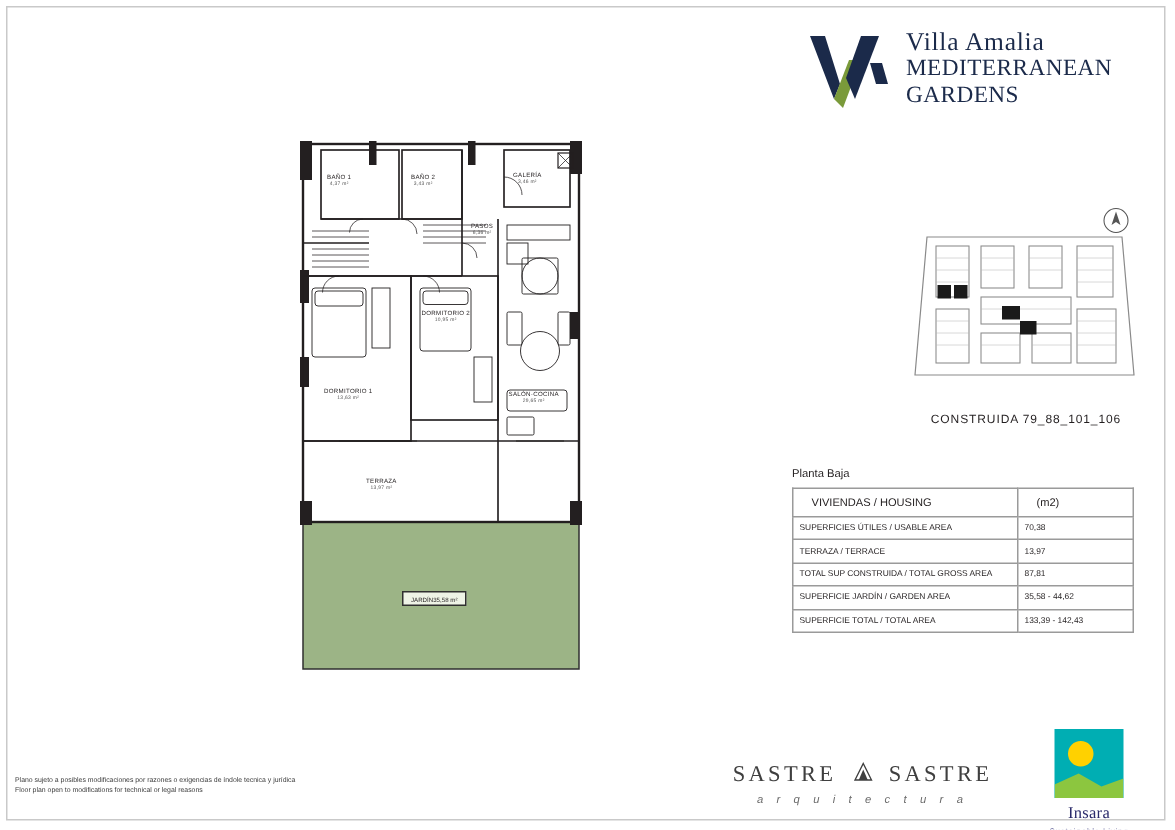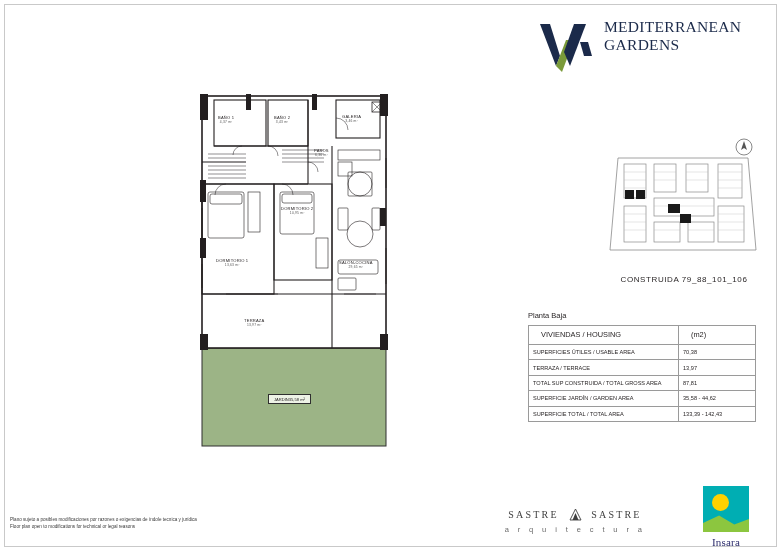--- a/index.html
+++ b/index.html
@@ -127,30 +127,31 @@
     color: #3a3a3a;
   }
   .sastre {
     position: absolute;
     left: 470px; top: 508px;
     width: 210px;
     text-align: center;
   }
   .sastre-name {
     font-family: "Liberation Serif", serif;
-    font-size: 10px;
+    font-size: 15px;
     letter-spacing: 2.2px;
     color: #3f3f3f;
     white-space: nowrap;
   }
   .sastre-sub {
     font-size: 7.5px;
     letter-spacing: 3.4px;
     color: #6a6a6a;
     margin-top: 2px;
+    font-style: italic;
   }
   .sastre-mark {
     display: inline-block;
     vertical-align: middle;
     margin: 0 5px;
   }
   .insara {
     position: absolute;
     left: 686px; top: 486px;
     width: 80px;
@@ -231,20 +232,21 @@
   <div class="brand">
     <div class="brand-mark">
       <svg width="62" height="52" viewBox="0 0 62 52">
         <polygon points="2,2 14,2 24,34 20,44 4,2" fill="#1b2a4a"></polygon>
         <polygon points="20,44 30,18 38,18 26,50" fill="#7a9a3a"></polygon>
         <polygon points="38,2 50,2 34,44 28,30" fill="#1b2a4a"></polygon>
         <polygon points="44,20 52,20 56,34 48,34" fill="#1b2a4a"></polygon>
       </svg>
     </div>
     <div class="brand-text">
+      <div class="brand-line1">Villa Amalia</div>
       <div class="brand-line2">MEDITERRANEAN</div>
       <div class="brand-line3">GARDENS</div>
     </div>
   </div>
 
   <div class="floorplan">
     <svg width="260" height="370" viewBox="0 0 260 370">
 
       <rect x="16" y="260" width="184" height="98" fill="#9cb486" stroke="#2f2f2f" stroke-width="1"></rect>
 

